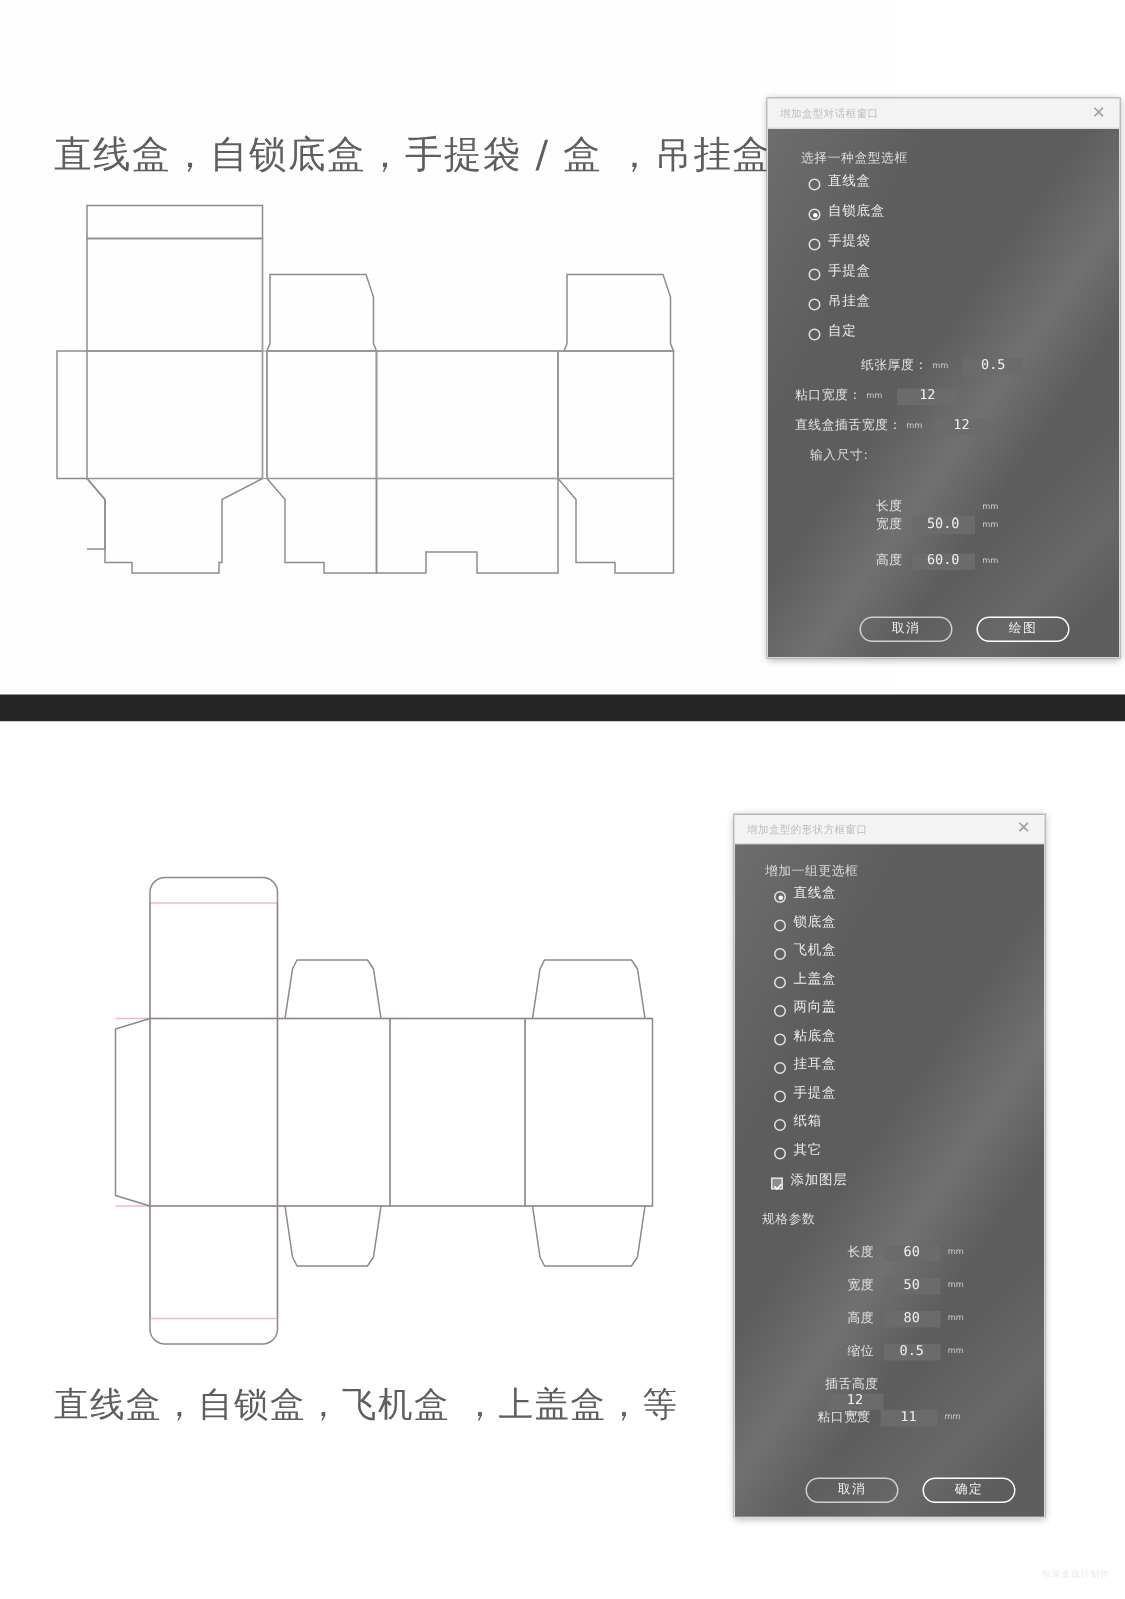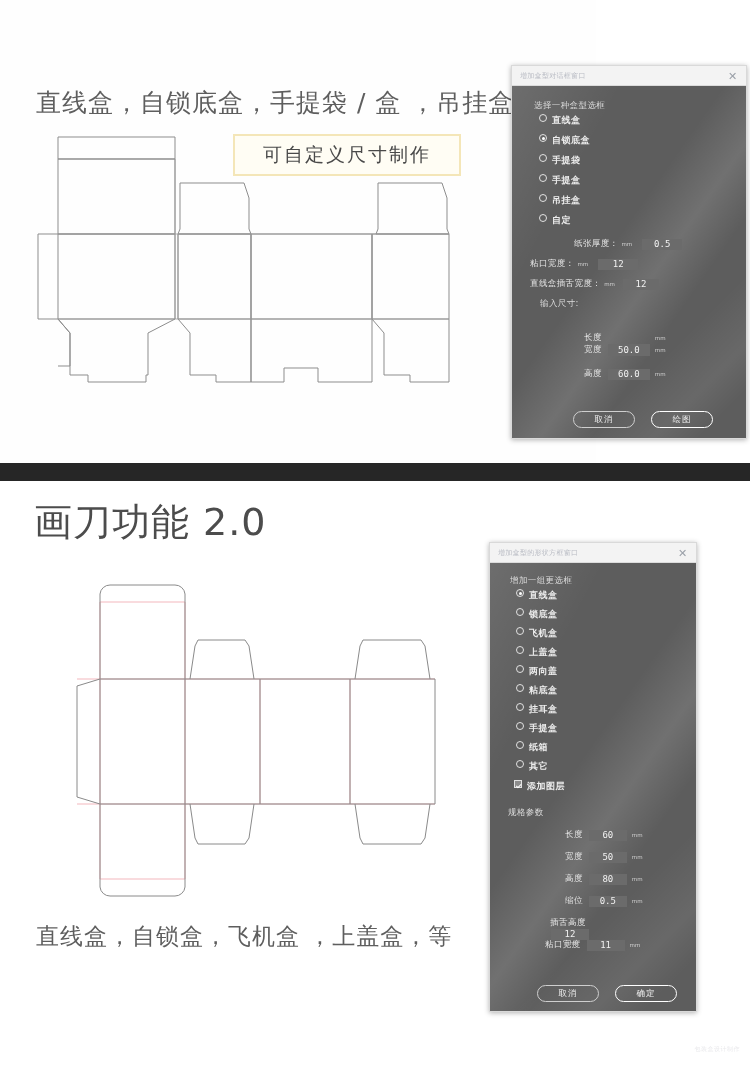--- a/index.html
+++ b/index.html
@@ -151,23 +151,22 @@
 
   .grp-label {
     font-size: 8.5px;
     color: #dcdcdc;
     letter-spacing: .4px;
     white-space: nowrap;
   }
 
   .radio-row {
     display: flex;
-    align-items: flex-start;
-    white-space: nowrap;
-    font-weight: bold;
+    align-items: flex-end;
+    white-space: nowrap;
   }
   .radio {
     width: 8px; height: 8px;
     border-radius: 50%;
     border: 1px solid #e2e2e2;
     background: transparent;
     margin-right: 5px;
     flex: 0 0 auto;
     position: relative;
   }
@@ -266,23 +265,20 @@
   #dialog-boxtype-2 .dlg-body { height: 448px; }
   #dialog-boxtype-2 .dlg-titlebar { height: 20px; }
 </style>
 </head>
 <body>
 
 <div id="section-top">
 
   <div class="headline-1">直线盒，自锁底盒，手提袋 / 盒 ，吊挂盒</div>
 
-  <div class="yellow-box">
-    <span>可自定义尺寸制作</span>
-  </div>
 
   <svg class="dieline-top" viewBox="0 0 450 300">
     <g fill="none" stroke="#8d8d8d" stroke-width="1" stroke-linejoin="miter">
 
       <path d="M30 11 H147 V33 H30 Z"></path>
 
       <path d="M30 33 H147 V108 H30 Z"></path>
 
       <path d="M30 108 L10 108 L10 193 L30 193"></path>
 
@@ -390,21 +386,20 @@
       <div class="pill">取消</div>
       <div class="pill primary">绘图</div>
     </div>
   </div>
 </div>
 
 <div id="divider-bar"></div>
 
 <div id="section-bottom">
 
-  <div class="headline-2">画刀功能 2.0</div>
 
   <svg class="dieline-bottom" viewBox="0 0 400 350">
 
     <g fill="none" stroke="#f4b8bd" stroke-width="1.1">
       <line x1="45" y1="26" x2="130" y2="26"></line>
       <line x1="45" y1="303" x2="130" y2="303"></line>
       <line x1="22" y1="103" x2="380" y2="103"></line>
       <line x1="22" y1="228" x2="380" y2="228"></line>
       <line x1="45" y1="103" x2="45" y2="228"></line>
       <line x1="130" y1="103" x2="130" y2="228"></line>

